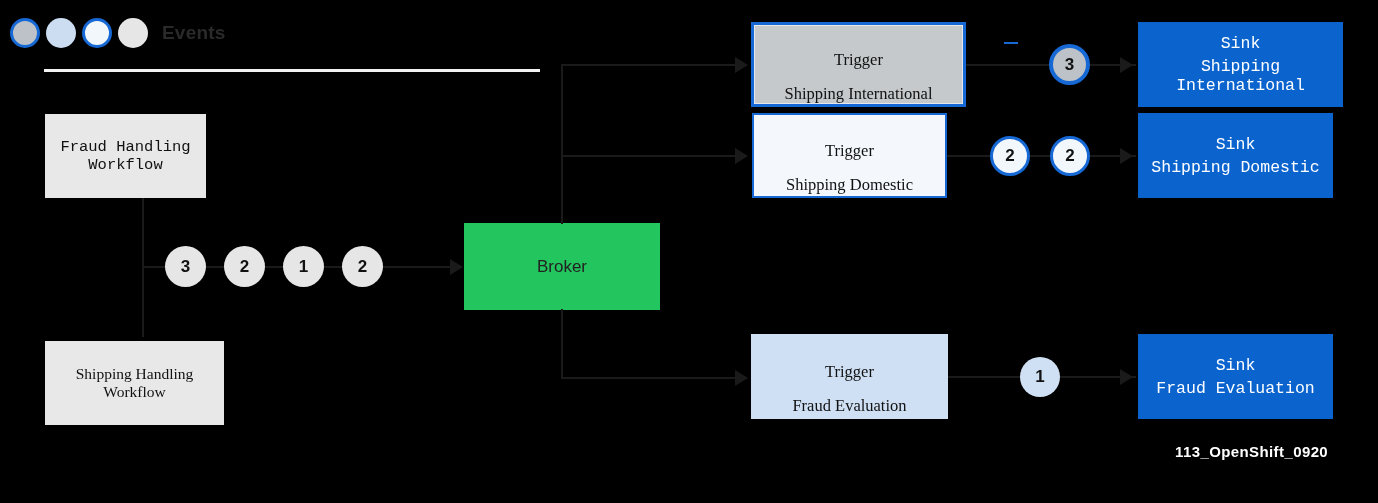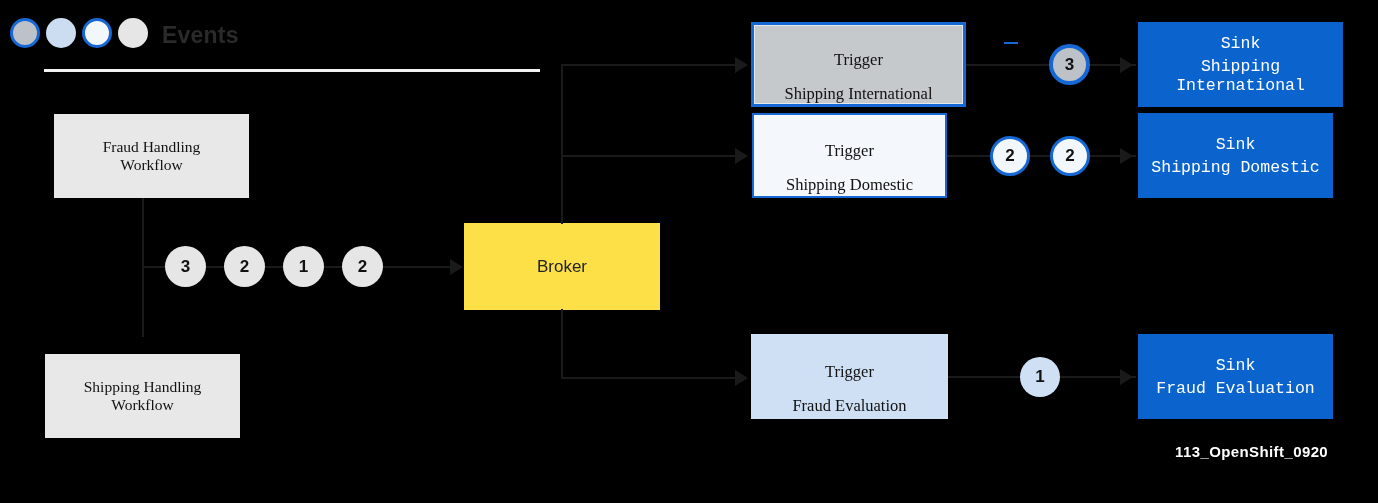--- a/index.html
+++ b/index.html
@@ -14,21 +14,21 @@
   
   .legend-dot{
     position:absolute;
     border-radius:50%;
     box-sizing:border-box;
   }
   .legend-label{
     position:absolute;
     color:#2a2a2a;
     font-weight:bold;
-    font-size:23px;
+    font-size:19px;
     letter-spacing:.2px;
     font-family:"Liberation Sans", sans-serif;
     white-space:nowrap;
   }
   .rule{
     position:absolute;
     background:#f2f2f2;
     height:3px;
   }
 
@@ -46,21 +46,21 @@
   .node .l1{display:block;}
   .node .l2{display:block;}
 
   .workflow{
     background:#e8e8e8;
     color:#111;
     font-size:15.5px;
     line-height:1.18;
   }
   .broker{
-    background:#fde047;
+    background:#22c55e;
     color:#222;
     font-family:"Liberation Sans", sans-serif;
     font-size:17px;
   }
   .trigger{
     font-size:16.5px;
   }
   .trigger .l1{margin-bottom:14px;margin-top:24px;}
   .trigger-intl{
     background:#c5c9cc;
@@ -133,26 +133,26 @@
 <div id="canvas">
 
   <div class="legend-dot" style="left:10px;top:18px;width:30px;height:30px;background:#bcc2c8;border:3px solid #1668d4;"></div>
   <div class="legend-dot" style="left:46px;top:18px;width:30px;height:30px;background:#ccddf2;"></div>
   <div class="legend-dot" style="left:82px;top:18px;width:30px;height:30px;background:#f2f7fc;border:3px solid #1668d4;"></div>
   <div class="legend-dot" style="left:118px;top:18px;width:30px;height:30px;background:#e6e6e6;"></div>
   <div class="legend-label" style="left:162px;top:22px;">Events</div>
 
   <div class="rule" style="left:44px;top:69px;width:496px;"></div>
 
-  <div class="node workflow" style="left:54px;top:114px;width:195px;height:84px;">
+  <div class="node workflow" style="left:45px;top:114px;width:161px;height:84px;font-family:Liberation Mono, monospace;">
     <span class="l1">Fraud  Handling</span>
     <span class="l2">Workflow</span>
   </div>
 
-  <div class="node workflow" style="left:45px;top:354px;width:195px;height:84px;">
+  <div class="node workflow" style="left:45px;top:341px;width:179px;height:84px;">
     <span class="l1">Shipping  Handling</span>
     <span class="l2">Workflow</span>
   </div>
 
   <div class="line-v" style="left:142px;top:198px;height:139px;"></div>
 
   <div class="line-h" style="left:142px;top:266px;width:312px;"></div>
   <div class="arrow" style="left:450px;top:259px;"></div>
 
   <div class="ev ev-gray" style="left:165px;top:246px;width:41px;height:41px;">

